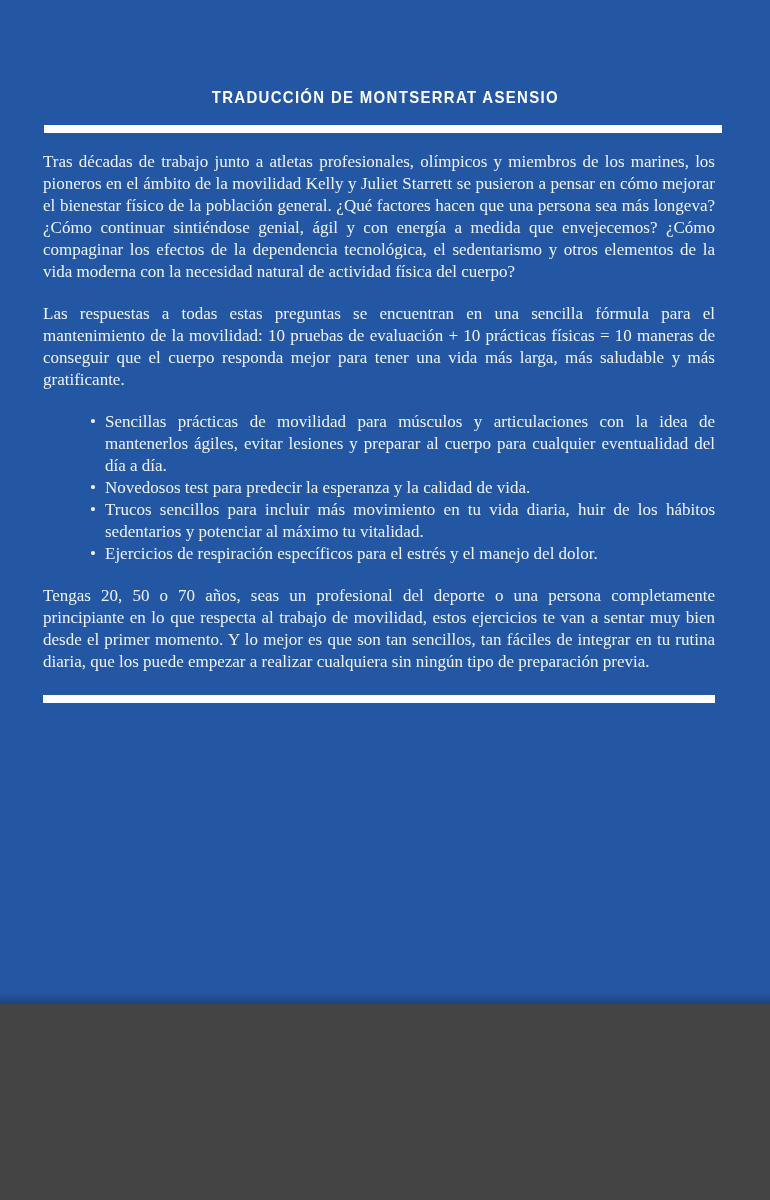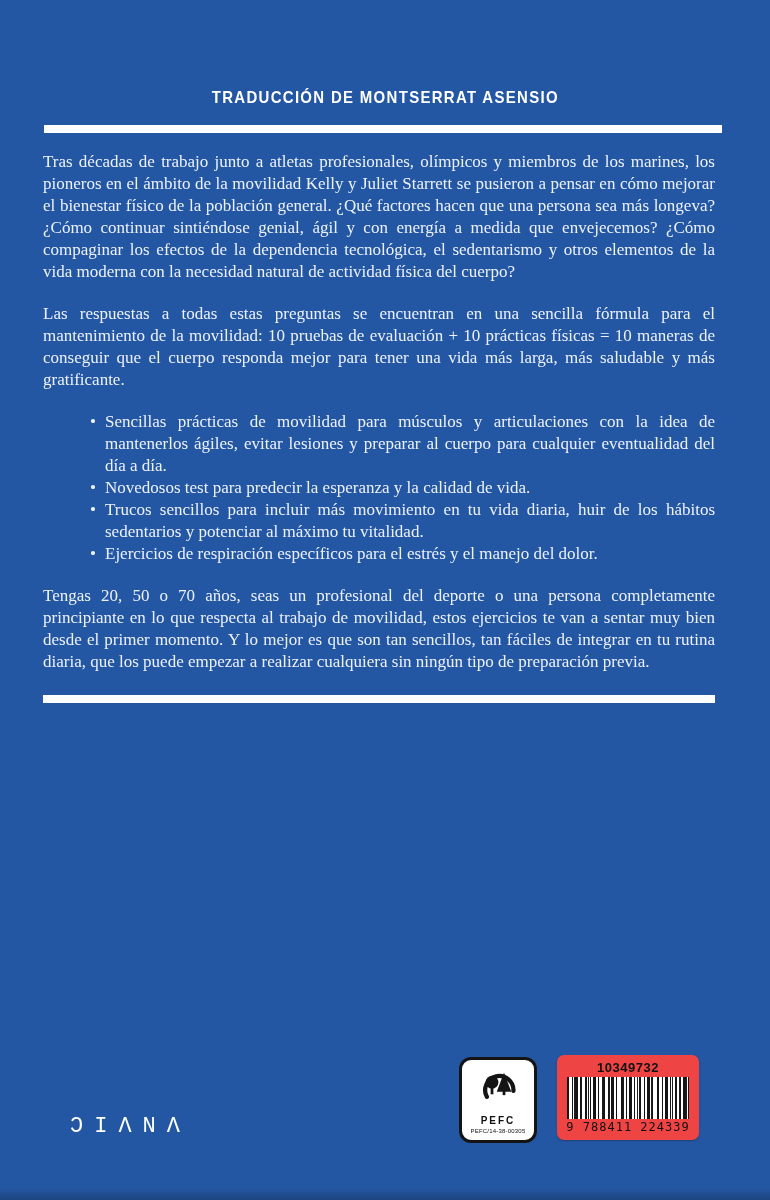--- a/index.html
+++ b/index.html
@@ -1,18 +1,18 @@
 <!DOCTYPE html>
 <html lang="es"><head>
 <meta charset="utf-8">
 <style>
   html,body{margin:0;padding:0;background:#444;}
   .cover{
     position:relative;
-    width:770px;height:1200px;
+    width:770px;height:1004px;
     background:#2457a3;
     overflow:hidden;
     font-family:"Liberation Serif", serif;
   }
   .cover::after{
     content:"";position:absolute;left:0;right:0;bottom:0;height:12px;
     background:linear-gradient(to bottom, rgba(0,0,0,0), rgba(0,0,0,.22));
     pointer-events:none;
   }
   

